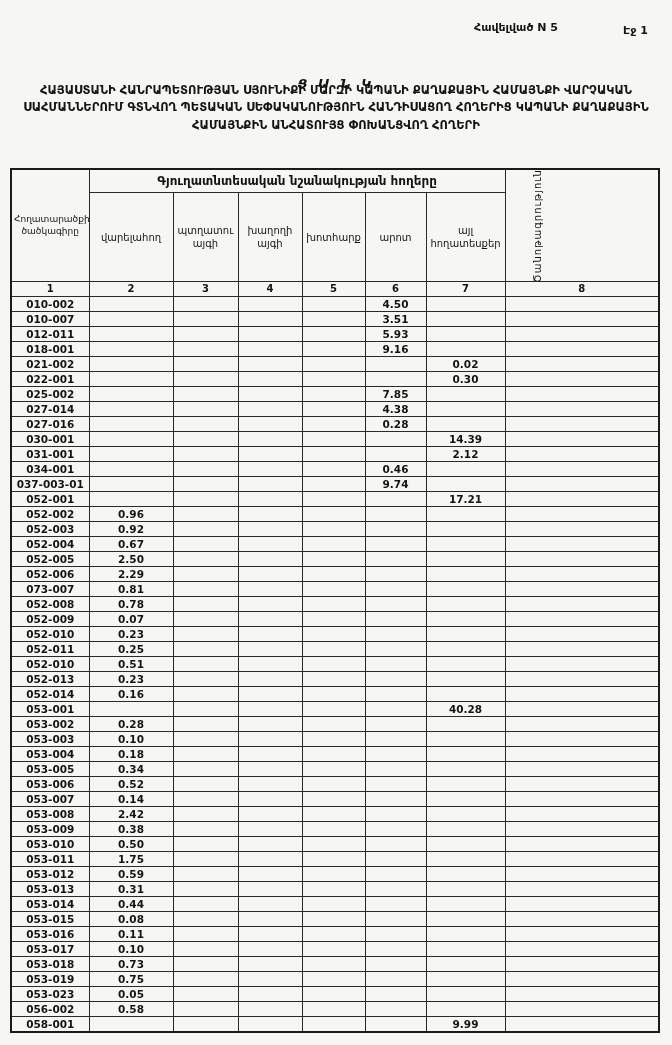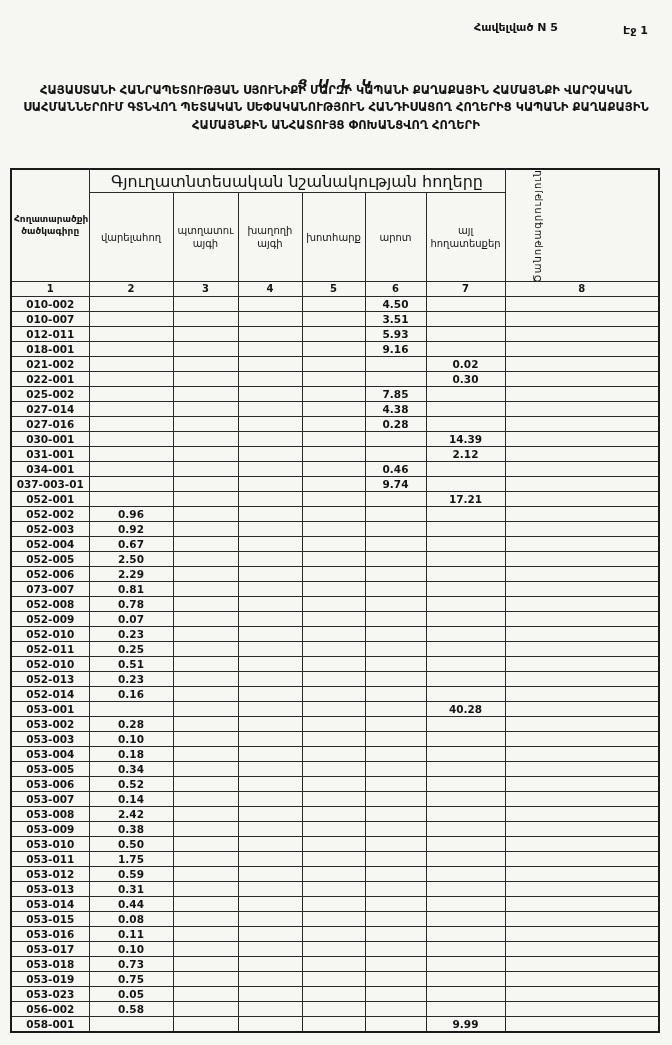--- a/index.html
+++ b/index.html
@@ -34,24 +34,24 @@
     border:2px solid #1a1a1a;
   }
   table.main th,table.main td{
     border:1px solid #2a2a2a;
     padding:0 2px;
     text-align:center;
     vertical-align:middle;
     overflow:hidden;
   }
   th.code-h{
-    font-size:9px;font-weight:bold;line-height:1.25;white-space:normal;
+    font-size:9px;font-weight:normal;line-height:1.25;white-space:normal;
   }
   th.group-h{
-    font-size:16px;font-weight:normal;height:22px;white-space:nowrap;
+    font-size:12px;font-weight:bold;height:22px;white-space:nowrap;
   }
   tr.subrow th{
     font-size:10px;font-weight:normal;height:88px;
     white-space:normal;line-height:1.3;
   }
   th.note-h{position:relative;}
   .vert{
     position:absolute;left:26px;top:50%;
     transform:translateY(-50%) rotate(180deg);
     writing-mode:vertical-rl;

